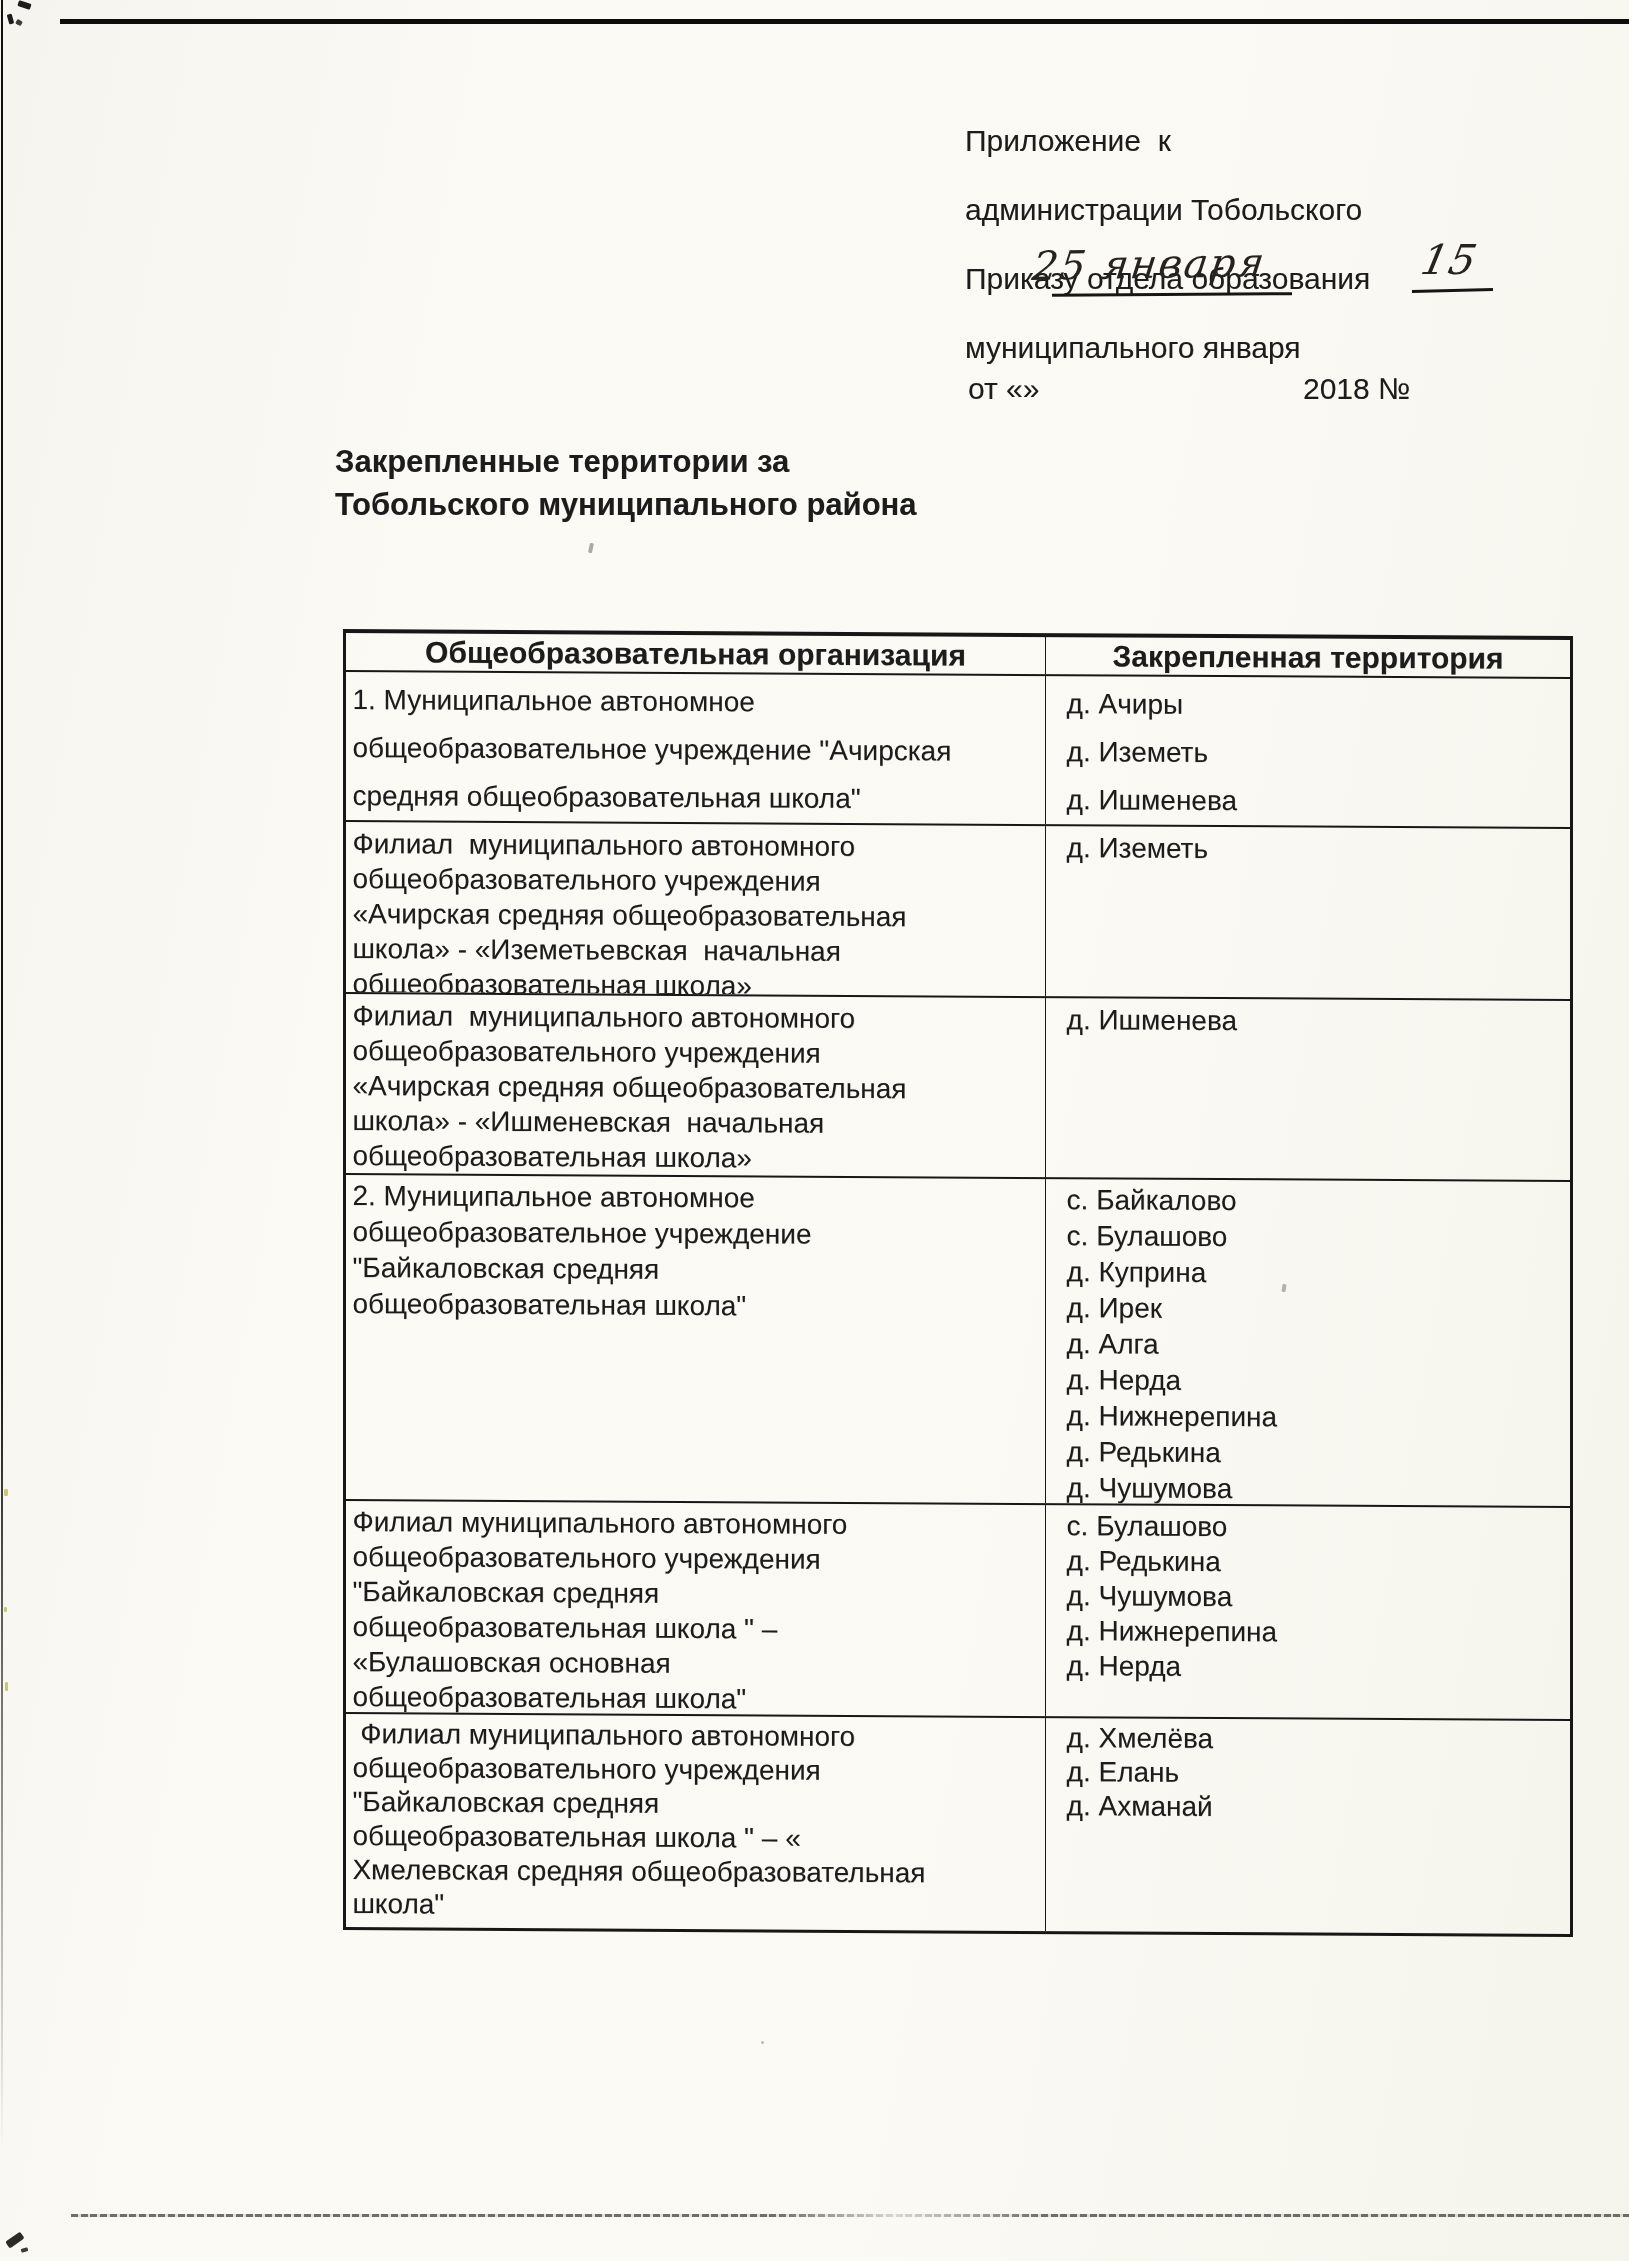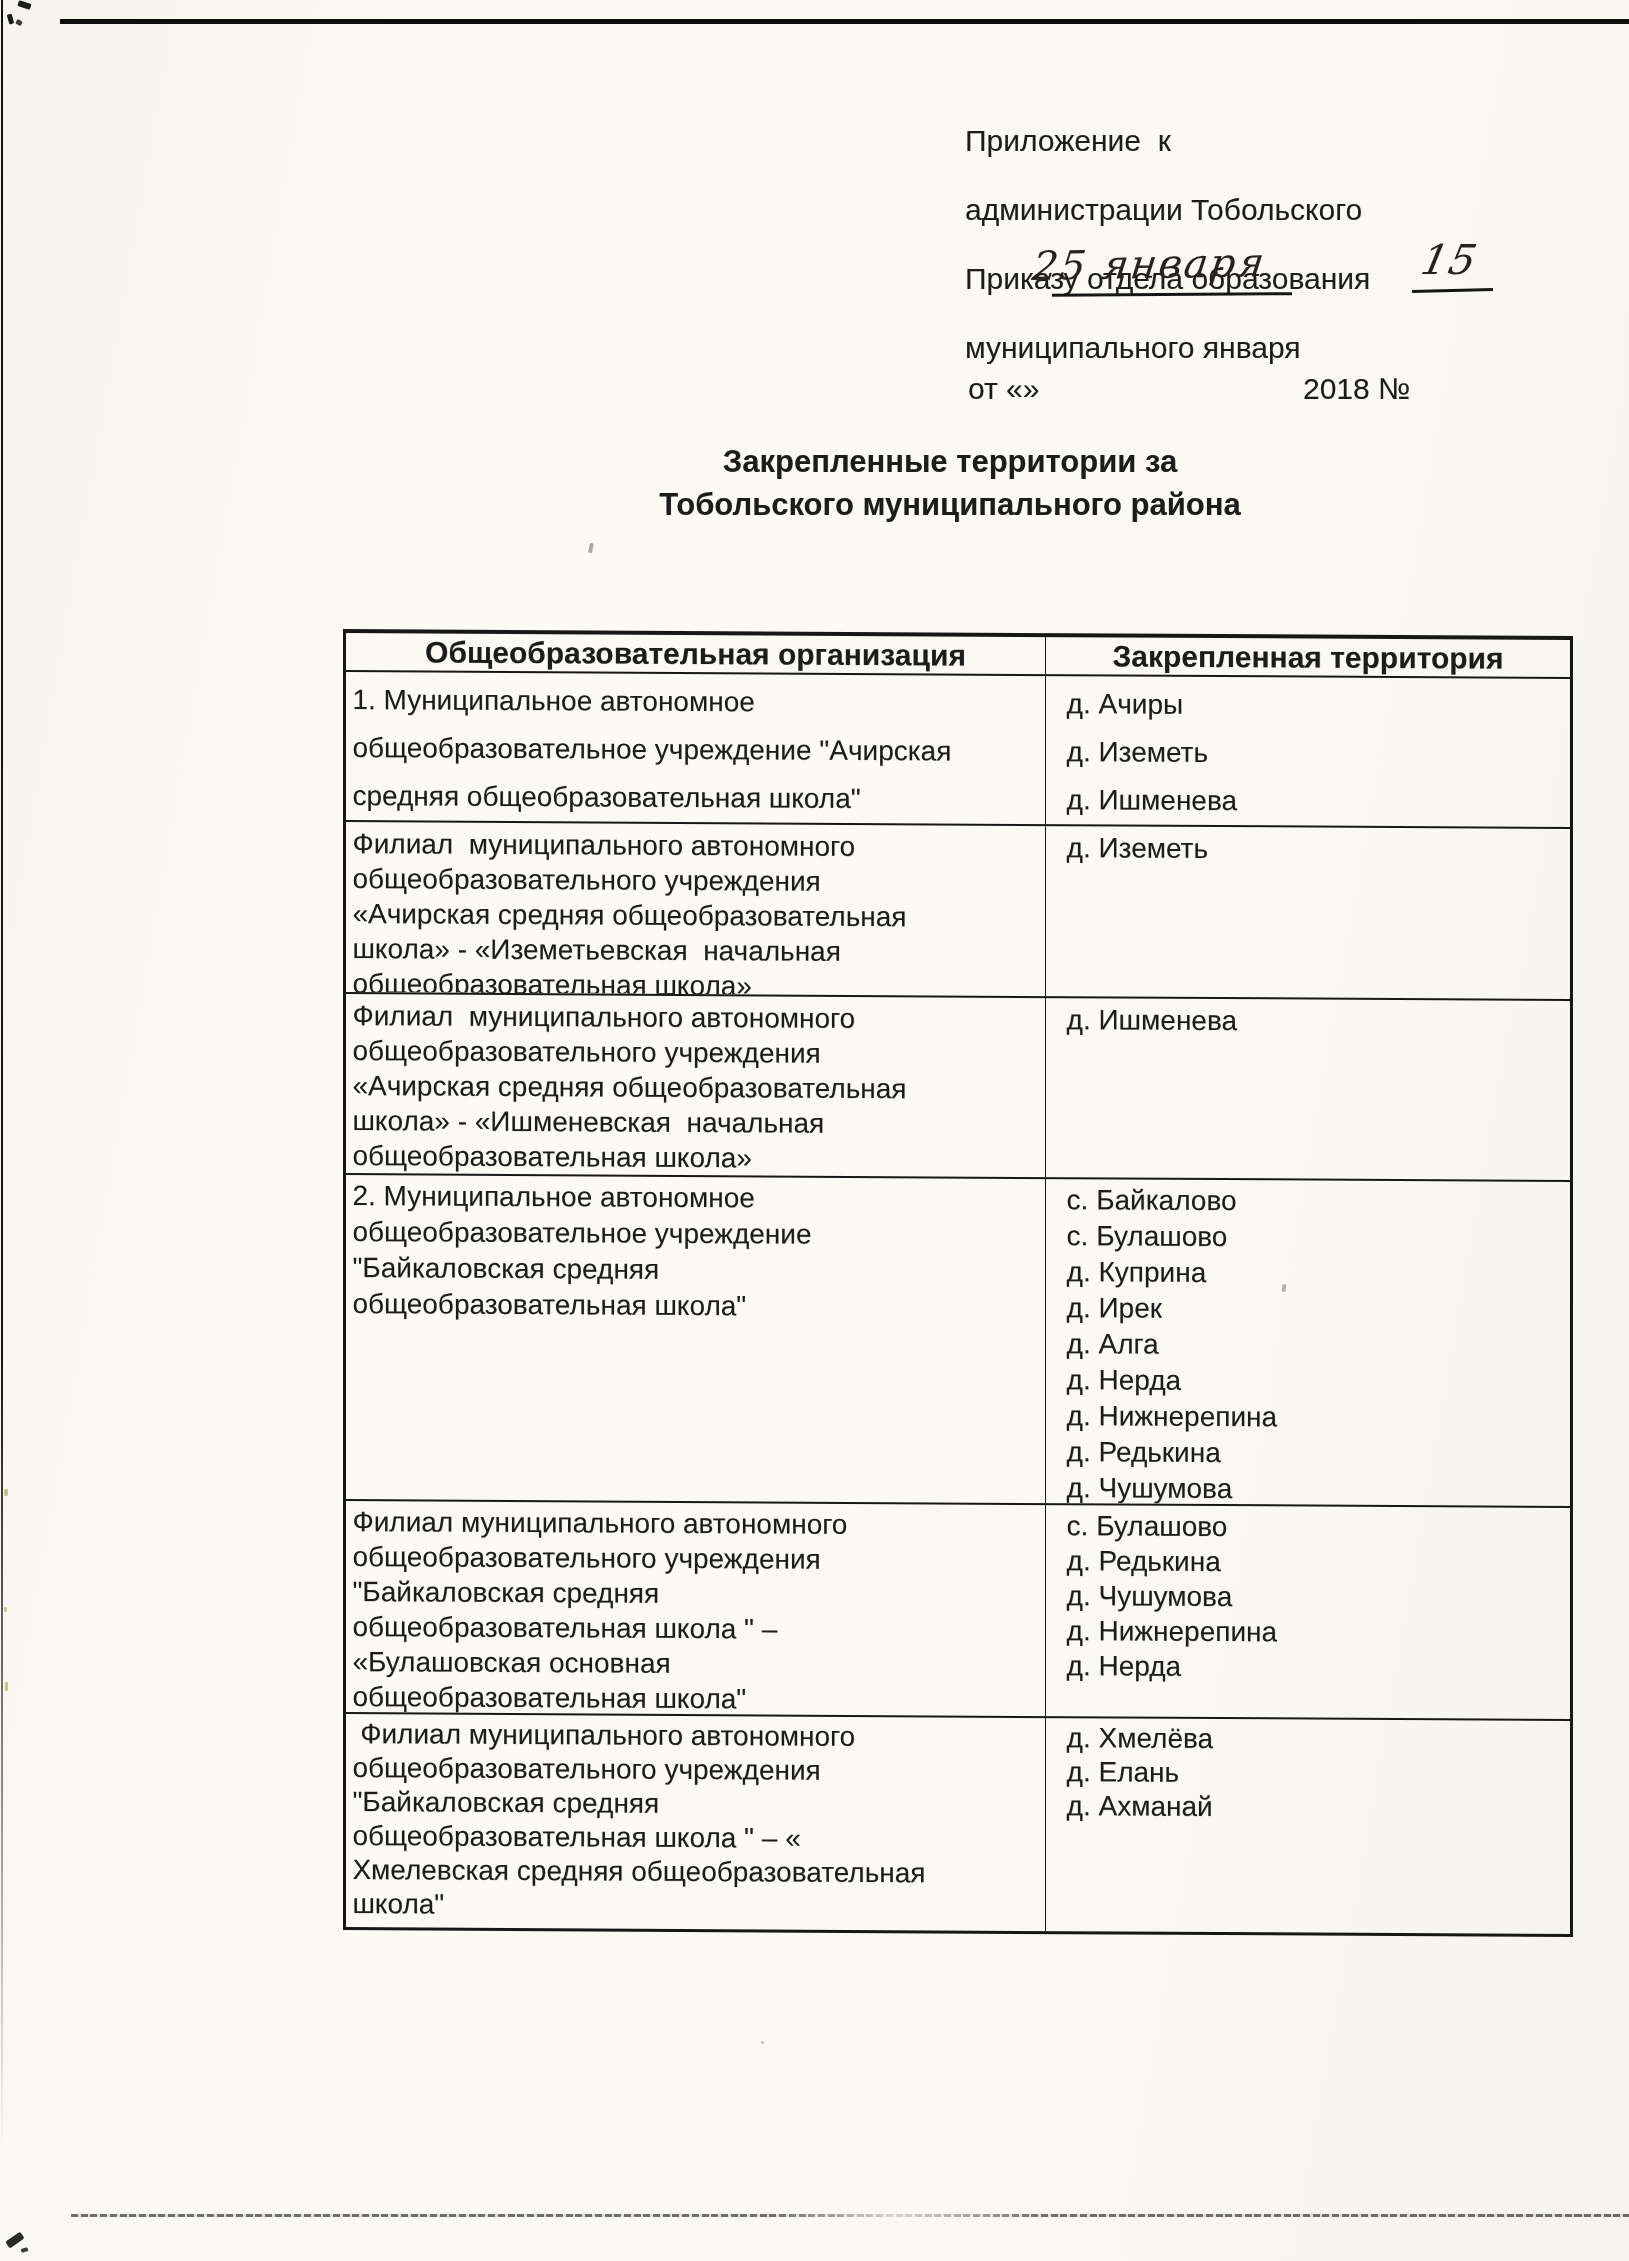--- a/index.html
+++ b/index.html
@@ -53,21 +53,21 @@
   }
   .hw-date { left:1033px; top:241px; font-size:40px; letter-spacing:1.9px; transform:skewX(-8deg) rotate(-1deg); }
   .hw-num  { left:1422px; top:236px; font-size:41px; letter-spacing:1.3px; transform:skewX(-12deg); }
   .uline { position:absolute; background:#161616; height:3.2px; }
   .u-date { left:1052px; top:293px; width:240px; transform:rotate(-0.4deg); }
   .u-num  { left:1412px; top:289px; width:81px; transform:rotate(-1.5deg); }
 
   
   .doc-title {
     position:absolute; left:335px; top:440px; width:1230px;
-    text-align:center; font-weight:bold; font-size:31px; line-height:43px;
+    font-weight:bold; font-size:31px; line-height:43px;
   }
   .title-line { white-space:pre-wrap; }
 
   
   .ttable {
     position:absolute; left:343px; top:629px; width:1230px;
     border:3.2px solid #171717; border-top-width:4.5px;
     transform:skewY(0.33deg); transform-origin:0 0;
     box-sizing:border-box;
   }

